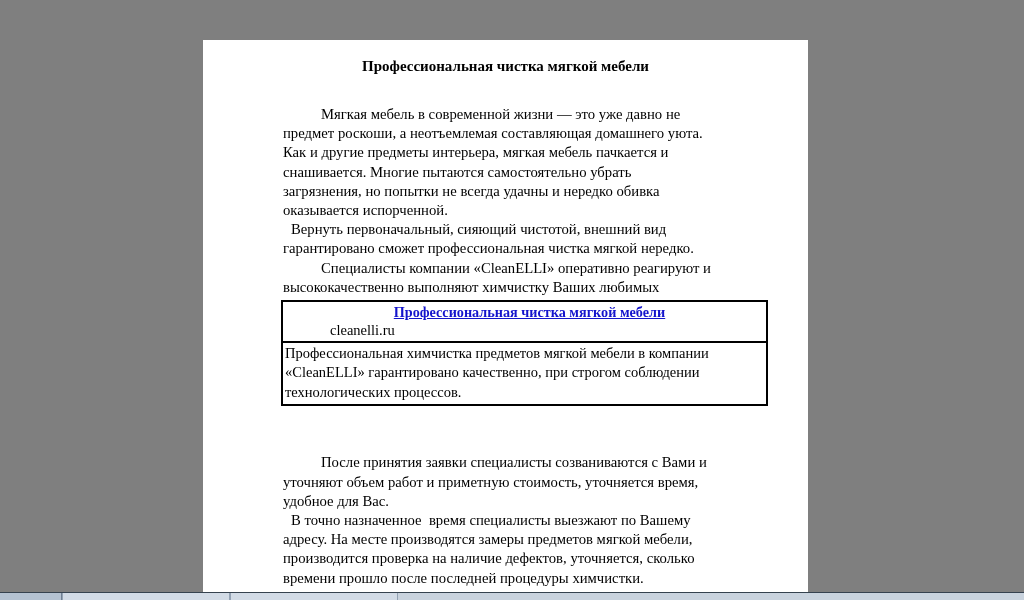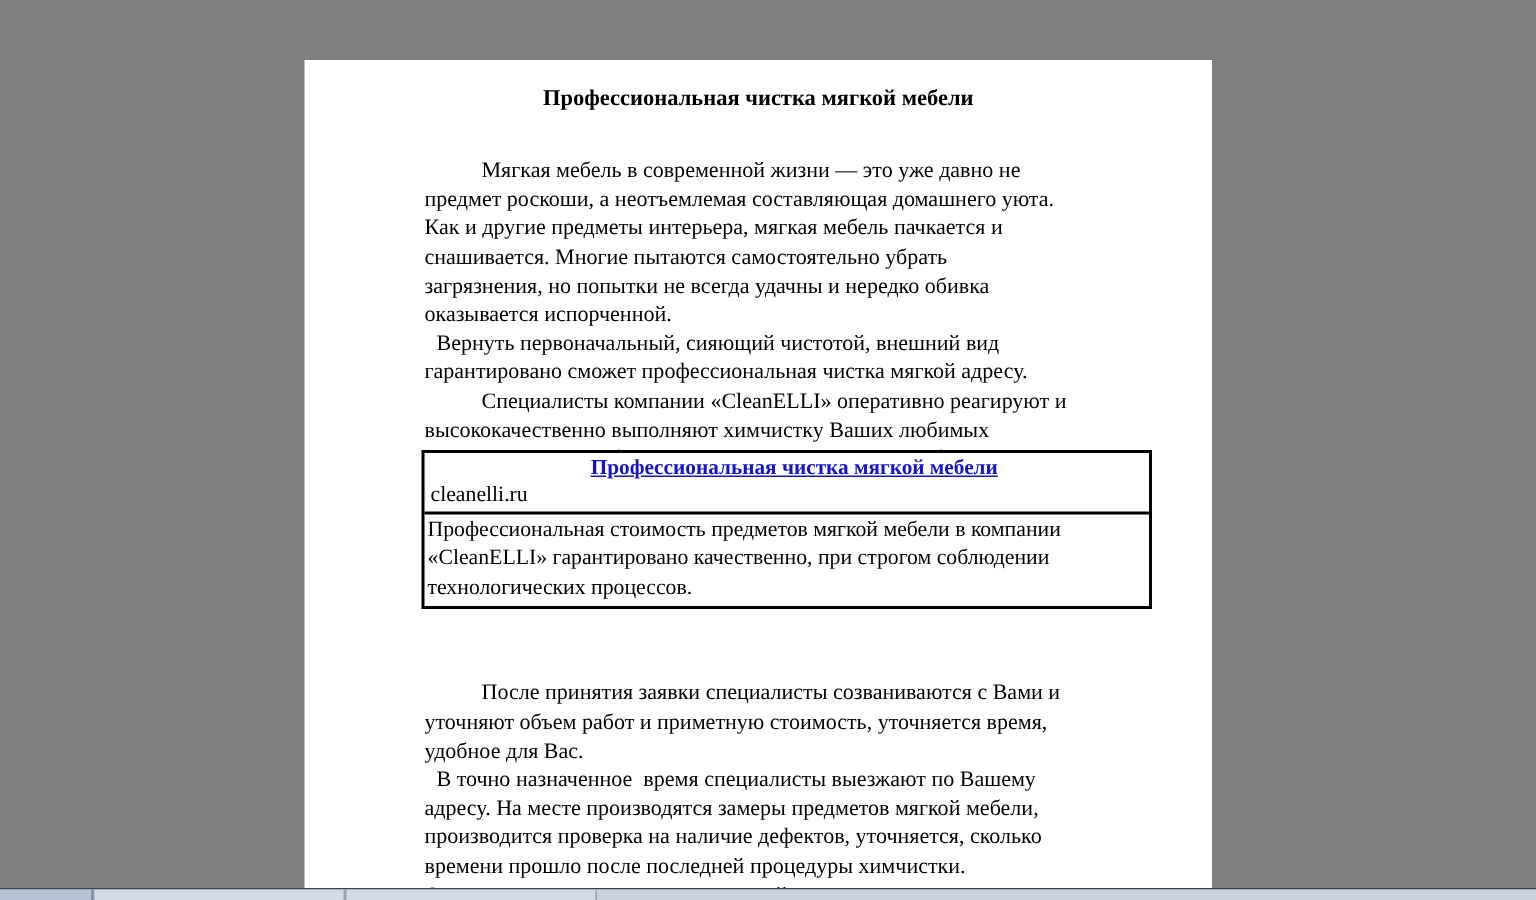--- a/index.html
+++ b/index.html
@@ -90,20 +90,21 @@
     text-decoration: underline;
     cursor: pointer;
     padding-left: 10px;
   }
   .link-card-url {
     display: block;
     font-size: 14.5px;
     line-height: 18px;
     color: #000000;
     padding-left: 1px;
+    margin-left: 43px;
   }
   .link-card-desc {
     display: block;
     font-size: 14.5px;
     line-height: 19.3px;
     color: #000000;
     padding: 1px 6px 2px 2px;
     white-space: pre-wrap;
   }
 
@@ -143,39 +144,39 @@
 
 <div id="page">
   <div id="page-inner">
 
     <h1 class="doc-title">Профессиональная чистка мягкой мебели</h1>
 
     <div class="spacer-after-title"></div>
 
     <p class="para indent">Мягкая мебель в современной жизни — это уже давно не предмет роскоши, а неотъемлемая составляющая домашнего уюта. Как и другие предметы интерьера, мягкая мебель пачкается и снашивается. Многие пытаются самостоятельно убрать загрязнения, но попытки не всегда удачны и нередко обивка оказывается испорченной.</p>
 
-    <p class="para indent-small">Вернуть первоначальный, сияющий чистотой, внешний вид гарантировано сможет профессиональная чистка мягкой адресу.</p>
+    <p class="para indent-small">Вернуть первоначальный, сияющий чистотой, внешний вид гарантировано сможет профессиональная чистка мягкой нередко.</p>
 
     <p class="para indent">Специалисты компании «CleanELLI» оперативно реагируют и высококачественно выполняют химчистку Ваших любимых изделий. Мягкая мебель после процедуры химчистки будет долго радовать свежестью и опрятностью.</p>
 
     <div style="height:118px"></div>
 
     <p class="para indent">После принятия заявки специалисты созваниваются с Вами и уточняют объем работ и приметную стоимость, уточняется время, удобное для Вас.</p>
 
     <p class="para indent-small">В точно назначенное  время специалисты выезжают по Вашему адресу. На месте производятся замеры предметов мягкой мебели, производится проверка на наличие дефектов, уточняется, сколько времени прошло после последней процедуры химчистки. Определяется тип материалов изделий, степень их загрязнения и устойчивость красителей ткани или кожи. На основании полученной информации, уточняется точная стоимость работ. Если Вас все устраивает — оформляется наряд и начинается работа.</p>
 
   </div>
 </div>
 
 <div class="link-card">
   <div class="link-card-head">
     <a class="link-card-title">Профессиональная чистка мягкой мебели </a>
     <span class="link-card-url">cleanelli.ru</span>
   </div>
-  <span class="link-card-desc">Профессиональная стоимость предметов мягкой мебели в компании «CleanELLI» гарантировано качественно, при строгом соблюдении технологических процессов.</span>
+  <span class="link-card-desc">Профессиональная химчистка предметов мягкой мебели в компании «CleanELLI» гарантировано качественно, при строгом соблюдении технологических процессов.</span>
 </div>
 
 <div id="taskbar">
   <div class="tb-start"></div>
   <div class="tb-btn"></div>
   <div class="tb-btn"></div>
   <div class="tb-fill"></div>
 </div>
 
 </body></html>

